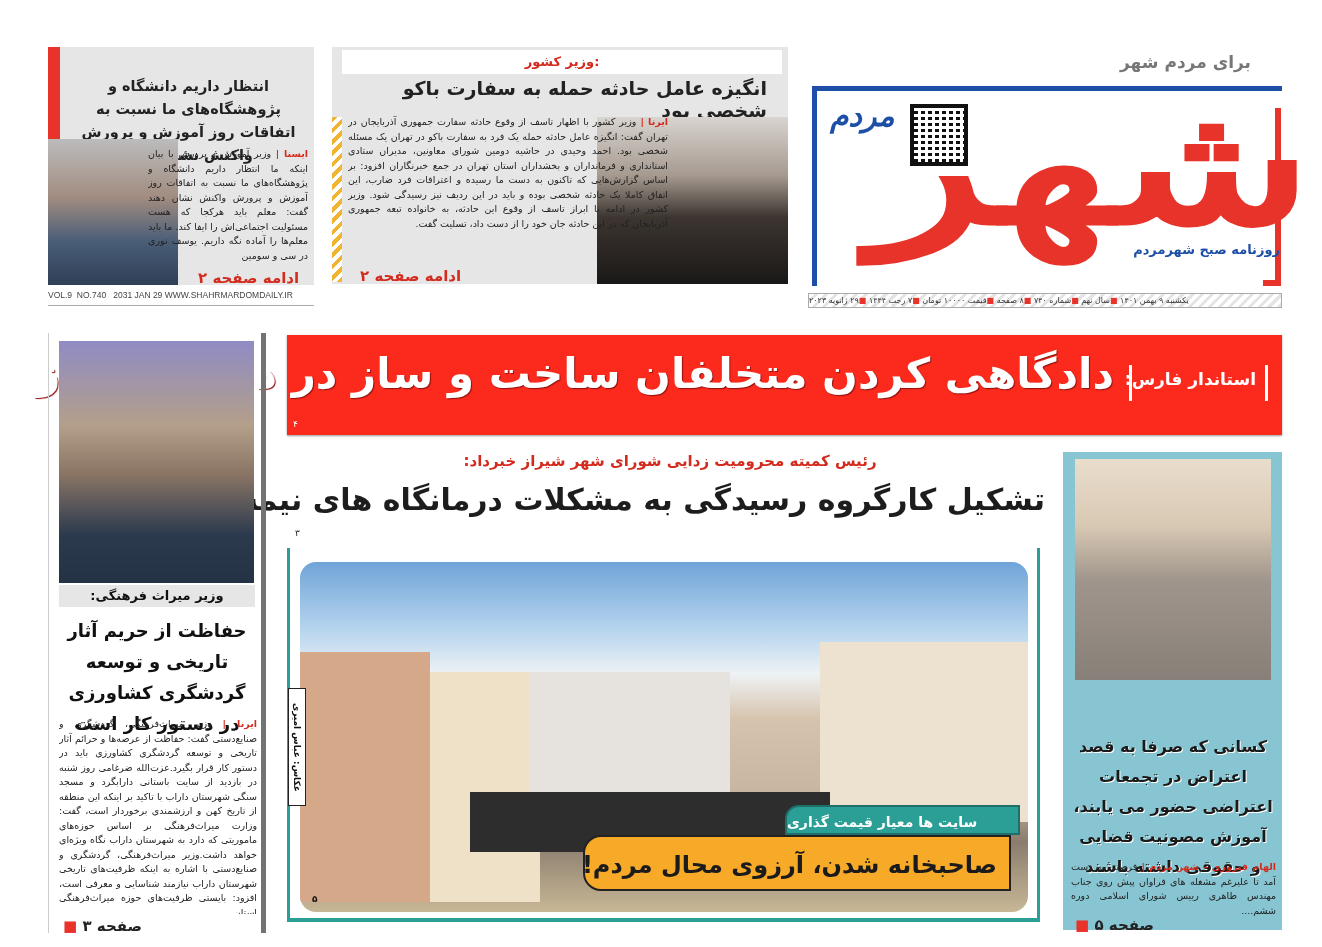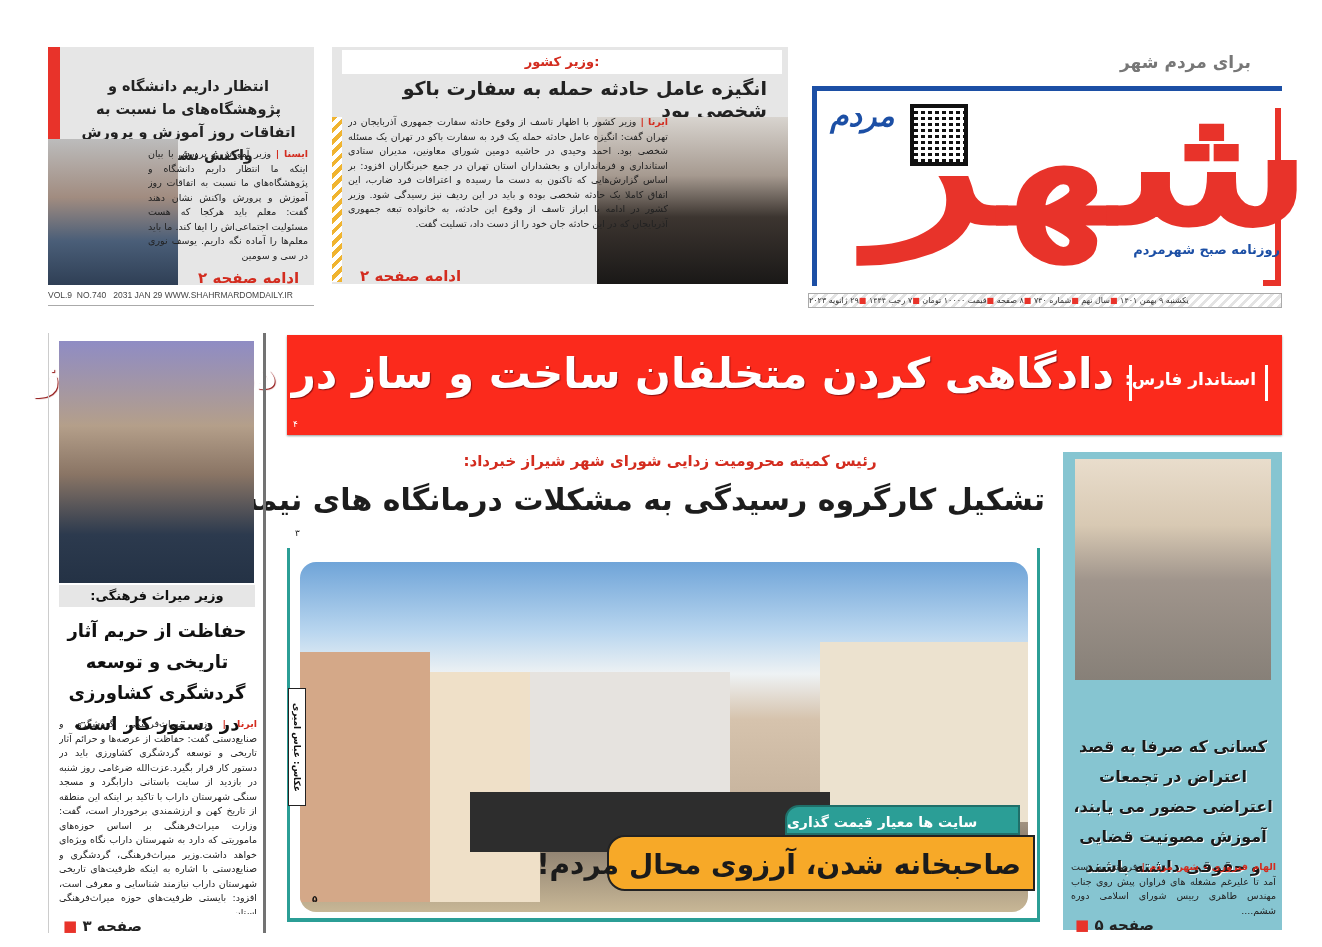--- a/index.html
+++ b/index.html
@@ -82,25 +82,25 @@
 <div class="abs" style="left:287px;top:548px;width:753px;height:374px;border:3px solid #2b9e96;border-top:none;border-bottom:4px solid #2b9e96">
   <div class="abs" style="left:10px;top:14px;width:728px;height:350px;border-radius:16px;overflow:hidden;background:linear-gradient(180deg,#6fa4d8 0%,#b9d6ef 20%,#eef2f4 32%,#d6c3ad 45%,#c9b6a0 65%,#8a7d6e 80%,#c8b796 100%)">
     <div class="abs" style="left:0;top:90px;width:130px;height:250px;background:#d4a888"></div>
     <div class="abs" style="left:130px;top:110px;width:110px;height:230px;background:#efe0c8"></div>
     <div class="abs" style="left:230px;top:110px;width:200px;height:150px;background:#e6e3df"></div>
     <div class="abs" style="left:520px;top:80px;width:210px;height:180px;background:#ece2cf"></div>
     <div class="abs" style="left:170px;top:230px;width:360px;height:60px;background:#2d2d2d"></div>
   </div>
   <div class="abs" style="left:-2px;top:140px;width:18px;height:118px;background:#fff;border:1px solid #222;writing-mode:vertical-rl;font-size:9px;font-weight:bold;text-align:center;line-height:16px">عکاس: عباس امیری</div>
   <div class="abs rtl" style="left:495px;top:257px;width:235px;height:30px;background:#2b9e96;color:#fff;font-size:14px;font-weight:bold;line-height:30px;padding-right:10px;border-radius:14px 0 0 0;border:2px solid #1f6f69">سایت ها معیار قیمت گذاری مسکن؛</div>
-  <div class="abs rtl" style="left:317px;top:287px;width:428px;height:56px;background:#f7a928;color:#1b1b1b;font-size:28px;font-weight:bold;line-height:56px;padding-right:12px;border-radius:18px 0 0 18px;border:2px solid #222;white-space:nowrap">صاحبخانه شدن، آرزوی محال مردم!</div>
+  <div class="abs rtl" style="left:293px;top:287px;width:428px;height:56px;background:#f7a928;color:#1b1b1b;font-size:24px;font-weight:bold;line-height:56px;padding-right:12px;border-radius:18px 0 0 18px;border:2px solid #222;white-space:nowrap">صاحبخانه شدن، آرزوی محال مردم!</div>
   <div class="abs" style="left:22px;top:346px;font-size:9px;font-weight:bold">۵</div>
 </div>
 
-<div class="abs" style="left:48px;top:333px;width:218px;height:600px;border-left:1px solid #ccc;border-right:3px solid #737373">
+<div class="abs" style="left:48px;top:333px;width:218px;height:600px;border-left:1px solid #ccc;border-right:5px solid #737373">
   <div class="abs photo" style="left:10px;top:8px;width:195px;height:242px;background:linear-gradient(180deg,#8f8cc4 0%,#b49f8a 35%,#8a7565 55%,#2c3a4e 80%,#243245 100%)"></div>
   <div class="abs rtl" style="left:10px;top:252px;width:196px;height:22px;background:#e6e6e6;font-size:13px;font-weight:bold;line-height:22px;text-align:center">وزیر میراث فرهنگی:</div>
   <div class="abs rtl" style="left:12px;top:282px;width:192px;font-size:18px;line-height:31px;font-weight:bold;text-align:center">حفاظت از حریم آثار تاریخی و توسعه گردشگری کشاورزی در دستور کار است</div>
   <div class="abs body-text" style="left:10px;top:384px;width:198px;height:197px;overflow:hidden">
     <span class="src">ایرنا |</span>
     <span>وزیر میراث‌فرهنگی، گردشگری و صنایع‌دستی گفت: حفاظت از عرصه‌ها و حرائم آثار تاریخی و توسعه گردشگری کشاورزی باید در دستور کار قرار بگیرد.عزت‌الله ضرغامی روز شنبه در بازدید از سایت باستانی دارابگرد و مسجد سنگی شهرستان داراب با تاکید بر اینکه این منطقه از تاریخ کهن و ارزشمندی برخوردار است، گفت: وزارت میراث‌فرهنگی بر اساس حوزه‌های ماموریتی که دارد به شهرستان داراب نگاه ویژه‌ای خواهد داشت.وزیر میراث‌فرهنگی، گردشگری و صنایع‌دستی با اشاره به اینکه ظرفیت‌های تاریخی شهرستان داراب نیازمند شناسایی و معرفی است، افزود: بایستی ظرفیت‌های حوزه میراث‌فرهنگی استان</span>
   </div>
   <div class="abs cont" style="left:14px;top:584px;color:#222">
     <span style="color:#e8332a">■</span> <span>صفحه ۳</span>
   </div>

